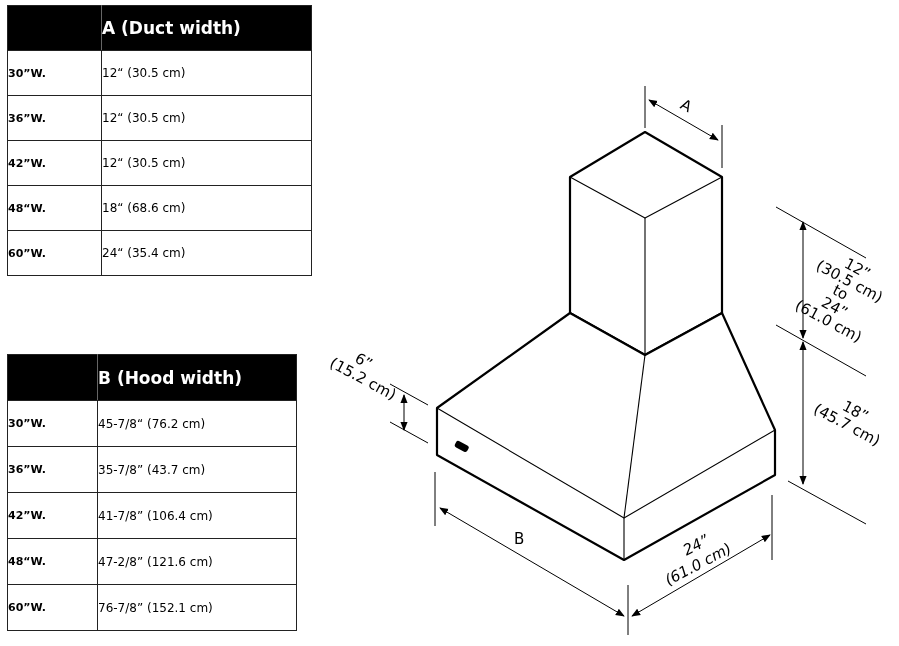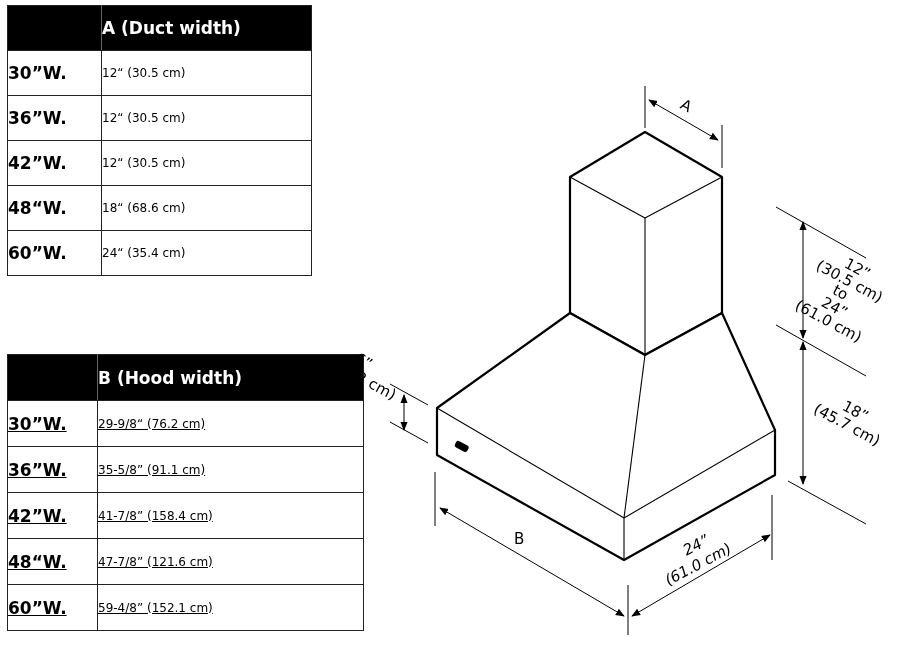--- a/index.html
+++ b/index.html
@@ -2,24 +2,24 @@
 <html><head>
 <meta charset="utf-8">
 <style>
   html, body { margin: 0; padding: 0; background: #ffffff; }
   body { width: 899px; height: 646px; position: relative; overflow: hidden; font-family: "Liberation Sans", "DejaVu Sans", sans-serif; color: #000; }
   table.spec { position: absolute; border-collapse: collapse; font-family: "DejaVu Sans", "Liberation Sans", sans-serif; }
   table.spec th, table.spec td { border: 1.5px solid #222; padding: 0; text-align: left; vertical-align: middle; }
   table.spec th { background: #000; color: #fff; font-weight: bold; font-size: 17px; height: 44px; }
   table.spec th.corner { border-right: 1px solid #666; }
   table.spec td { height: 44px; font-size: 12px; }
-  table.spec td.rowhead { font-weight: bold; font-size: 17px; }
+  table.spec td.rowhead { font-weight: bold; font-size: 11px; }
   #table-a { left: 7px; top: 5px; width: 305px; }
   #table-a col.c1 { width: 94px; }
-  #table-b { left: 7px; top: 354px; width: 357px; text-decoration: underline; }
+  #table-b { left: 7px; top: 354px; width: 290px; }
   #table-b col.c1 { width: 90px; }
   #table-b th { height: 45px; }
   #table-b td { height: 45px; }
   svg#diagram { position: absolute; left: 0; top: 0; }
   .dim-text { font-family: "DejaVu Sans", "Liberation Sans", sans-serif; font-size: 15px; }
 </style>
 </head>
 <body>
 
 <table class="spec" id="table-a">
@@ -60,37 +60,37 @@
       <col class="c1">
       <col>
     </colgroup>
   <tbody>
       <tr>
     <th class="corner"></th>
     <th>B (Hood width)</th>
   </tr>
   <tr>
     <td class="rowhead">30”W.</td>
-    <td>29-9/8“ (76.2 cm)</td>
+    <td>45-7/8“ (76.2 cm)</td>
   </tr>
   <tr>
     <td class="rowhead">36”W.</td>
-    <td>35-5/8” (91.1 cm)</td>
+    <td>35-7/8” (43.7 cm)</td>
   </tr>
   <tr>
     <td class="rowhead">42”W.</td>
-    <td>41-7/8” (158.4 cm)</td>
+    <td>41-7/8” (106.4 cm)</td>
   </tr>
   <tr>
     <td class="rowhead">48“W.</td>
-    <td>47-7/8” (121.6 cm)</td>
+    <td>47-2/8” (121.6 cm)</td>
   </tr>
   <tr>
     <td class="rowhead">60”W.</td>
-    <td>59-4/8” (152.1 cm)</td>
+    <td>76-7/8” (152.1 cm)</td>
   </tr>
 </tbody>
   </table>
 
 <svg id="diagram" width="899" height="646" viewBox="0 0 899 646" xmlns="http://www.w3.org/2000/svg">
   <defs>
     <marker id="arrow" viewBox="0 0 10 10" refX="9" refY="5" markerWidth="9" markerHeight="9" orient="auto-start-reverse">
       <path d="M0,1 L10,5 L0,9 Z" fill="#000"></path>
     </marker>
   </defs>

